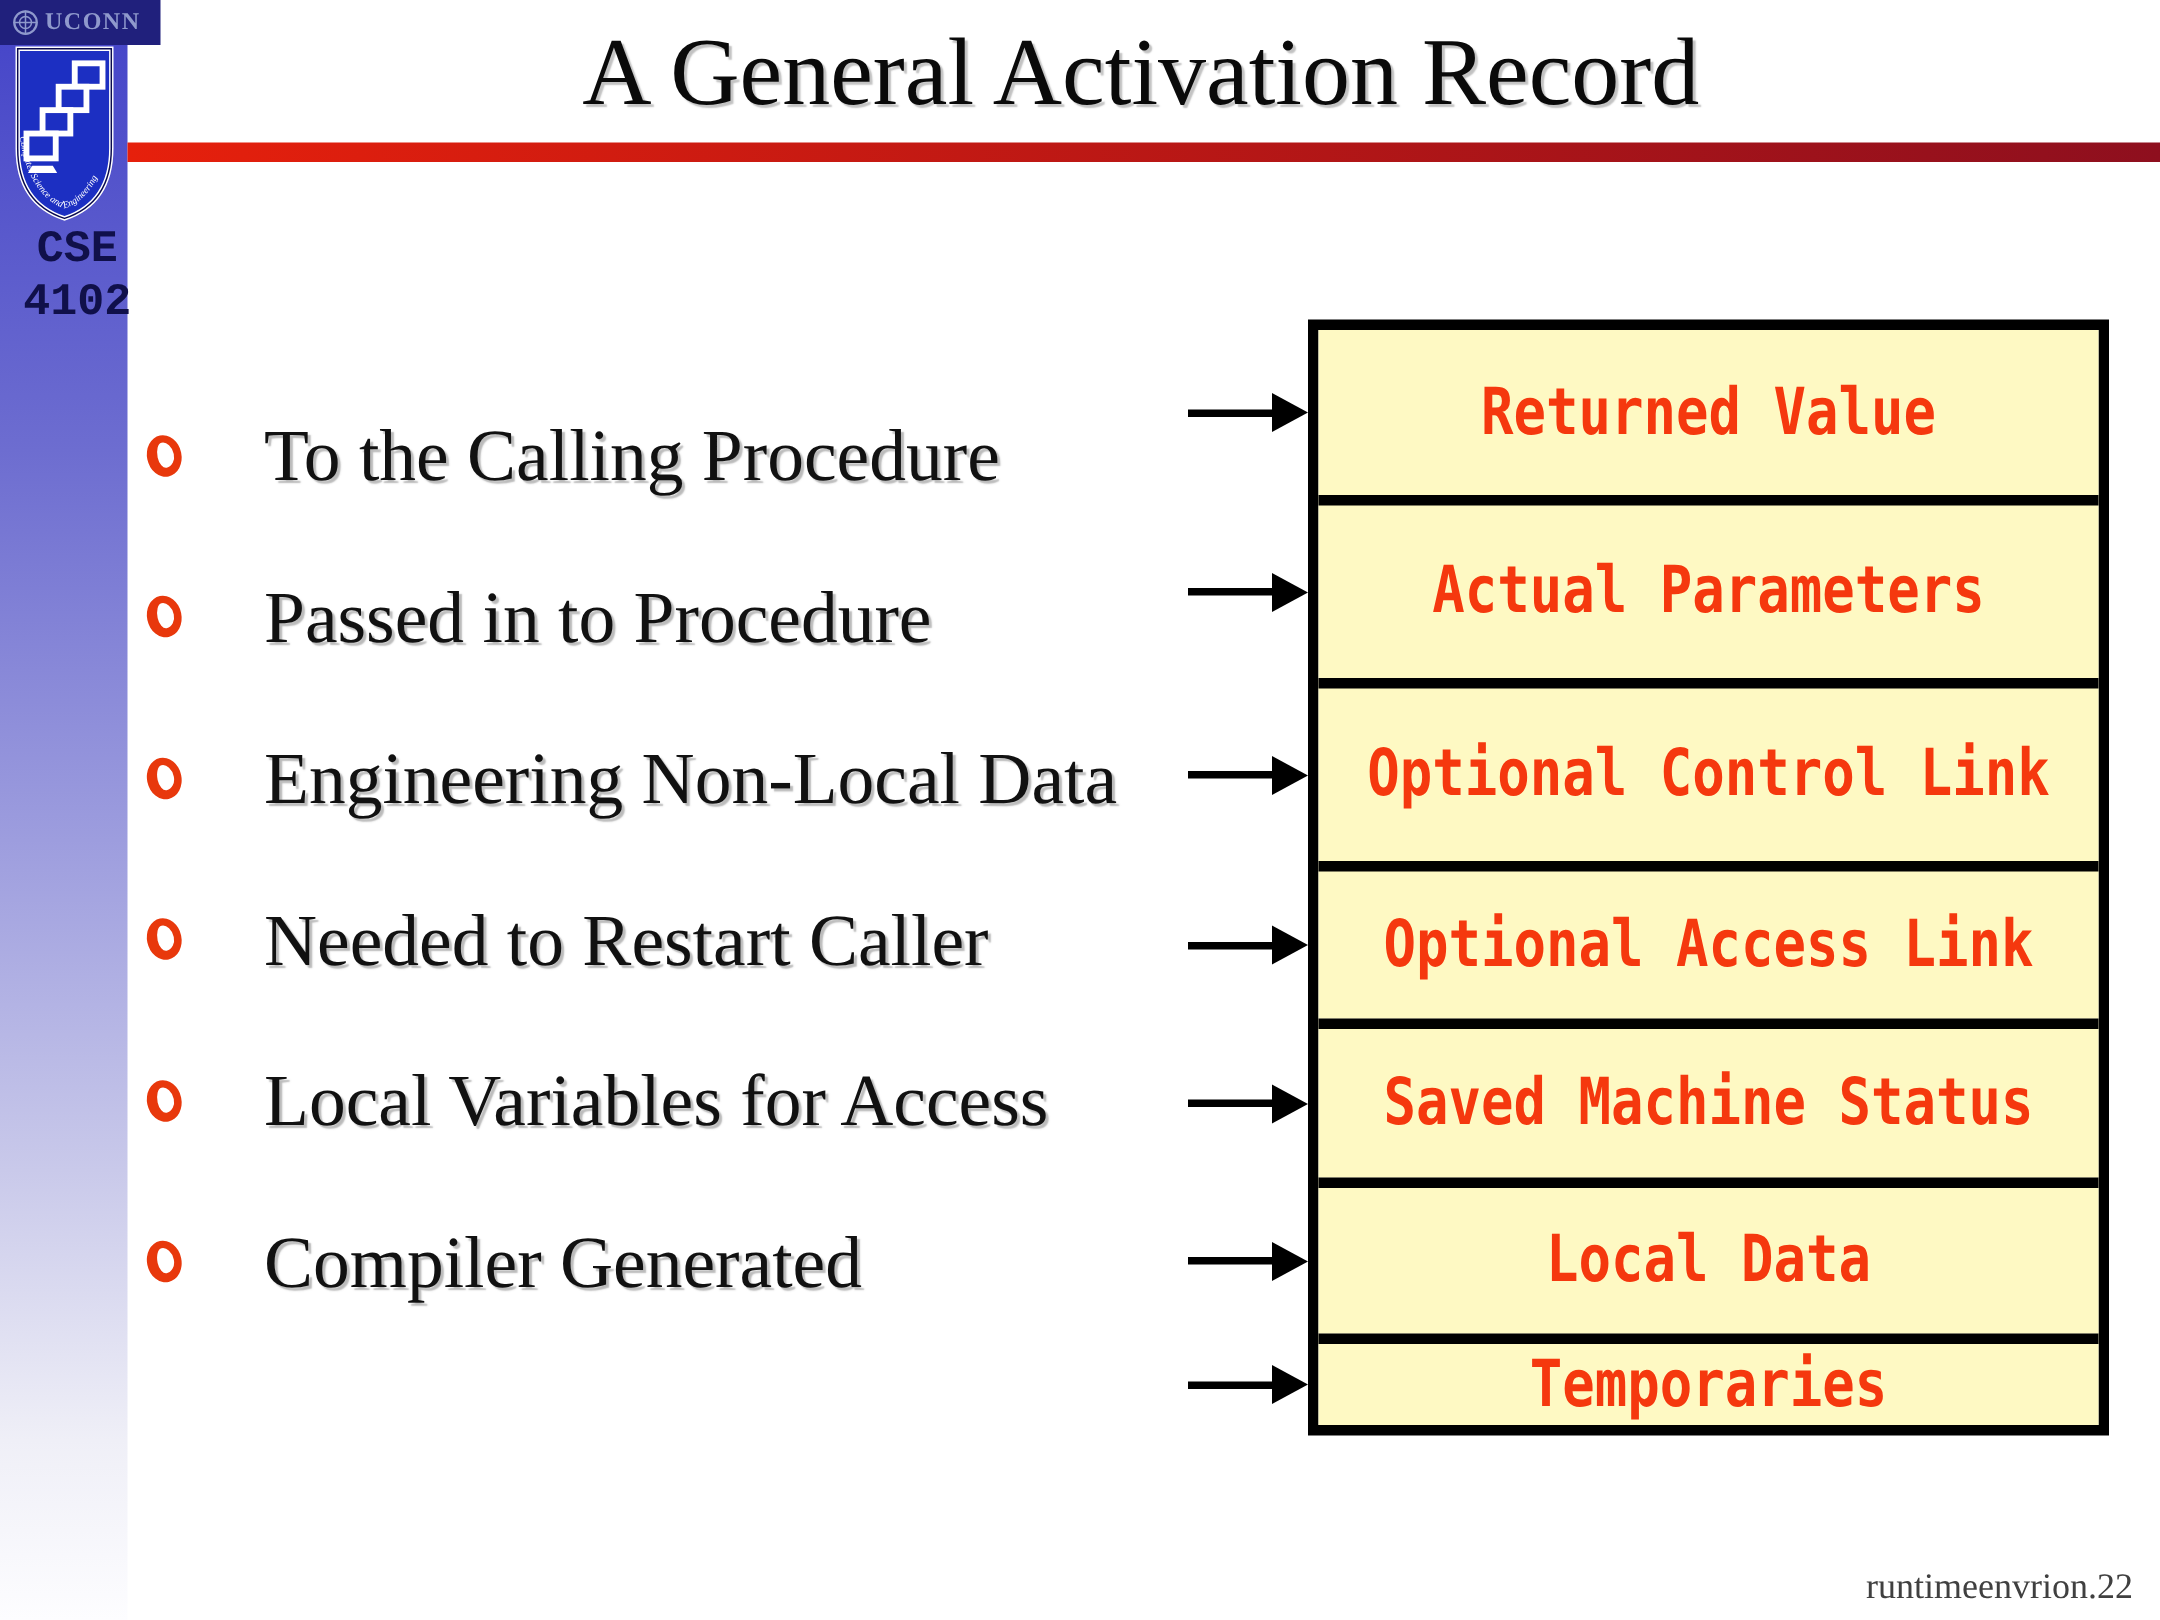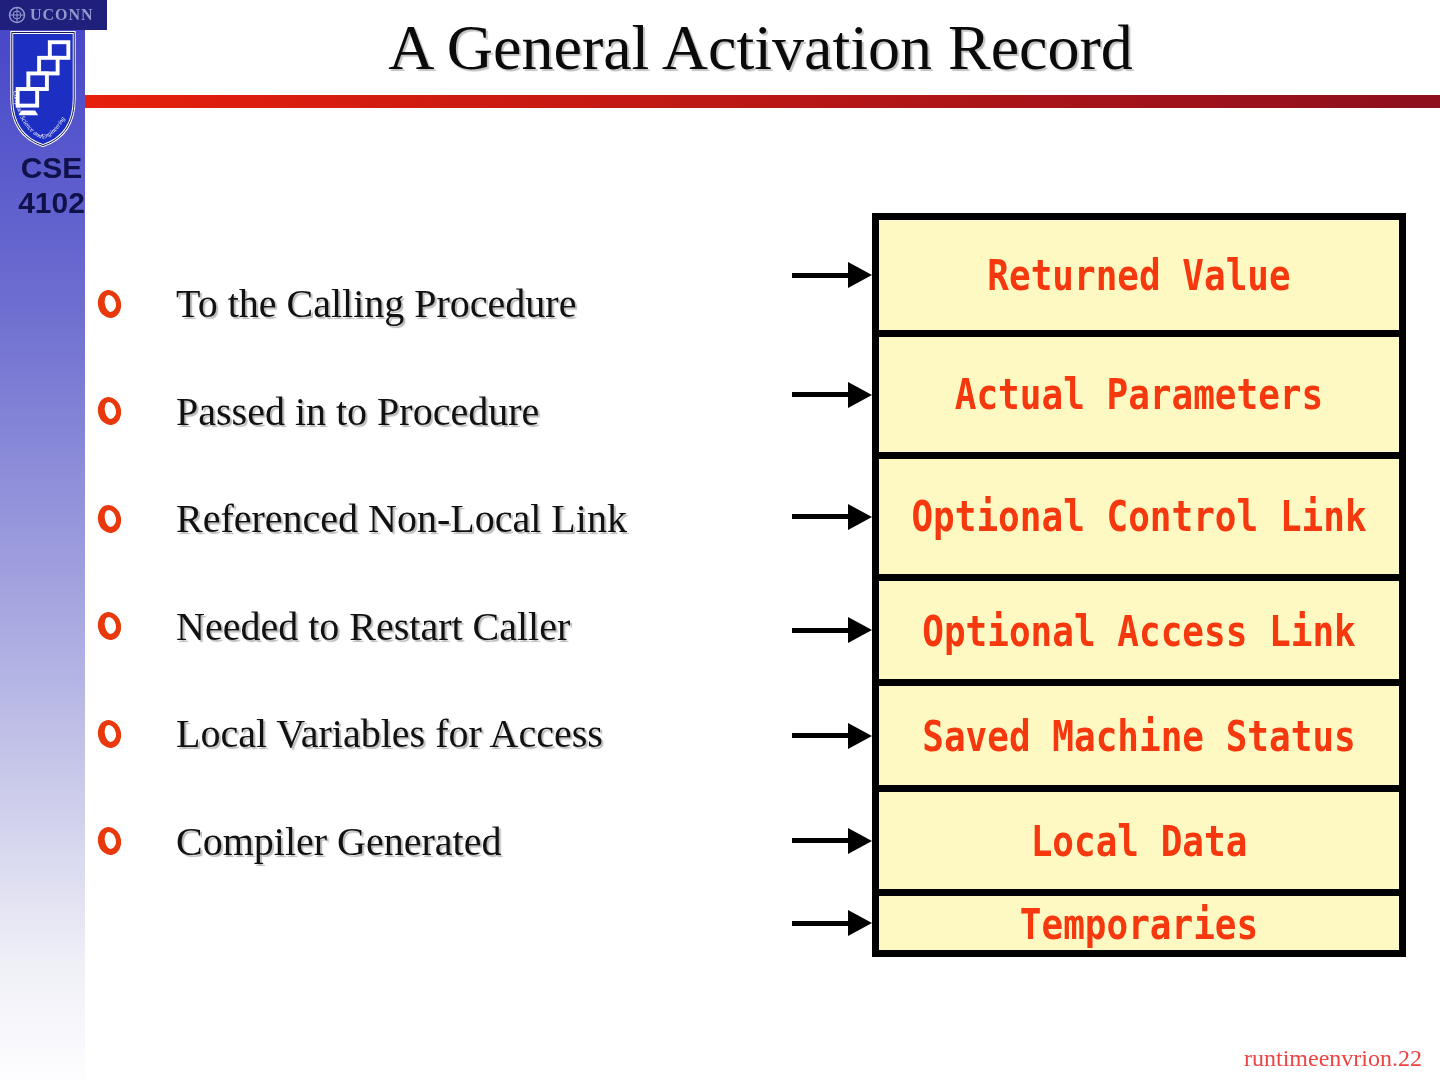--- a/index.html
+++ b/index.html
@@ -22,21 +22,21 @@
   .wordmark{
     color:#8f99cc; font-weight:bold; font-size:16px; letter-spacing:1px;
     font-family:"Liberation Serif", serif;
   }
   .crest-wrap{
     position:absolute; left:0; top:30px; width:85px; display:flex; justify-content:center;
   }
   .course-code{
     position:absolute; left:0; top:150px; width:103px; text-align:center;
     color:#10104a; font-weight:bold; font-size:30px; line-height:35px;
-    font-family:Liberation Sans, sans-serif;
+    font-family:Liberation Mono, monospace;
   }
 
   
   .title{
     position:absolute; left:85px; right:4px; top:4px; height:88px;
     text-align:center; font-size:64px; line-height:88px; font-weight:normal;
     color:#0a0a0a; text-shadow:2px 2px 1px rgba(120,120,120,0.45);
     font-family:"Liberation Serif", serif;
   }
   .title-rule{
@@ -50,21 +50,21 @@
   }
   .bullets li{
     height:107.5px; display:flex; align-items:center;
   }
   .bullet-ring{
     flex:0 0 auto; width:23px; height:28px; margin-right:55px;
     border:5px solid #e8380c; border-left-width:7px; border-bottom-width:6px;
     border-radius:50%; transform:rotate(-12deg);
   }
   .bullet-text{
-    font-size:40px; color:#111111; text-shadow:2px 2px 1px rgba(120,120,120,0.5);
+    font-size:49px; color:#111111; text-shadow:2px 2px 1px rgba(120,120,120,0.5);
     white-space:nowrap; font-family:"Liberation Serif", serif;
   }
 
   
   .record-box{
     position:absolute; left:872px; top:213px; width:534px;
     border:7px solid #000;
   }
   .record-row{
     position:relative; display:flex; align-items:center; justify-content:center;
@@ -86,21 +86,21 @@
     position:absolute; left:0; top:10.5px; width:58px; height:5px; background:#000;
   }
   .arrow-head{
     position:absolute; left:56px; top:0; width:0; height:0;
     border-top:13px solid transparent; border-bottom:13px solid transparent;
     border-left:24px solid #000;
   }
 
   
   .slide-number{
-    position:absolute; right:18px; bottom:8px; font-size:24px; color:#ef4444;
+    position:absolute; right:18px; bottom:8px; font-size:24px; color:#404040;
     font-family:"Liberation Serif", serif;
   }
 </style>
 </head>
 <body>
 
 <div class="slide">
 
   <div class="sidebar">
     <div class="logo-band">
@@ -145,21 +145,21 @@
     <li>
       <span class="bullet-ring"></span>
       <span class="bullet-text">To the Calling Procedure</span>
     </li>
     <li>
       <span class="bullet-ring"></span>
       <span class="bullet-text">Passed in to Procedure</span>
     </li>
     <li>
       <span class="bullet-ring"></span>
-      <span class="bullet-text">Referenced Non-Local Link</span>
+      <span class="bullet-text">Engineering Non-Local Data</span>
     </li>
     <li>
       <span class="bullet-ring"></span>
       <span class="bullet-text">Needed to Restart Caller</span>
     </li>
     <li>
       <span class="bullet-ring"></span>
       <span class="bullet-text">Local Variables for Access</span>
     </li>
     <li>

